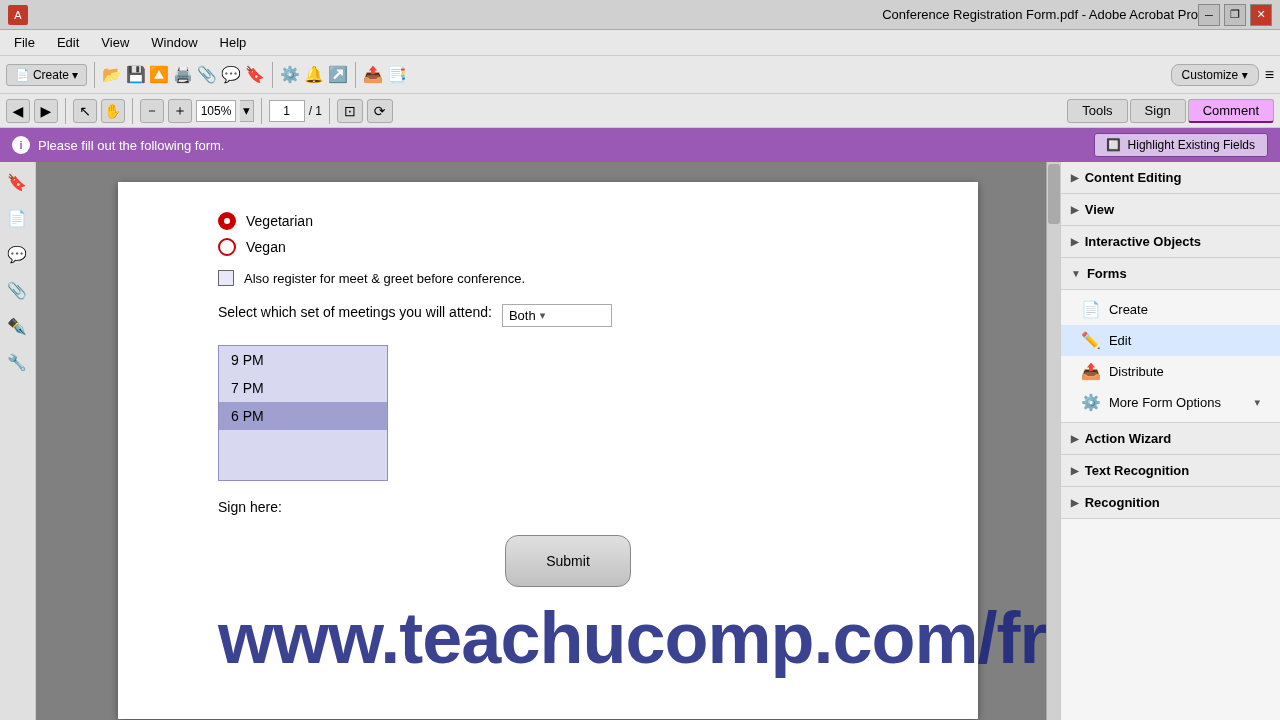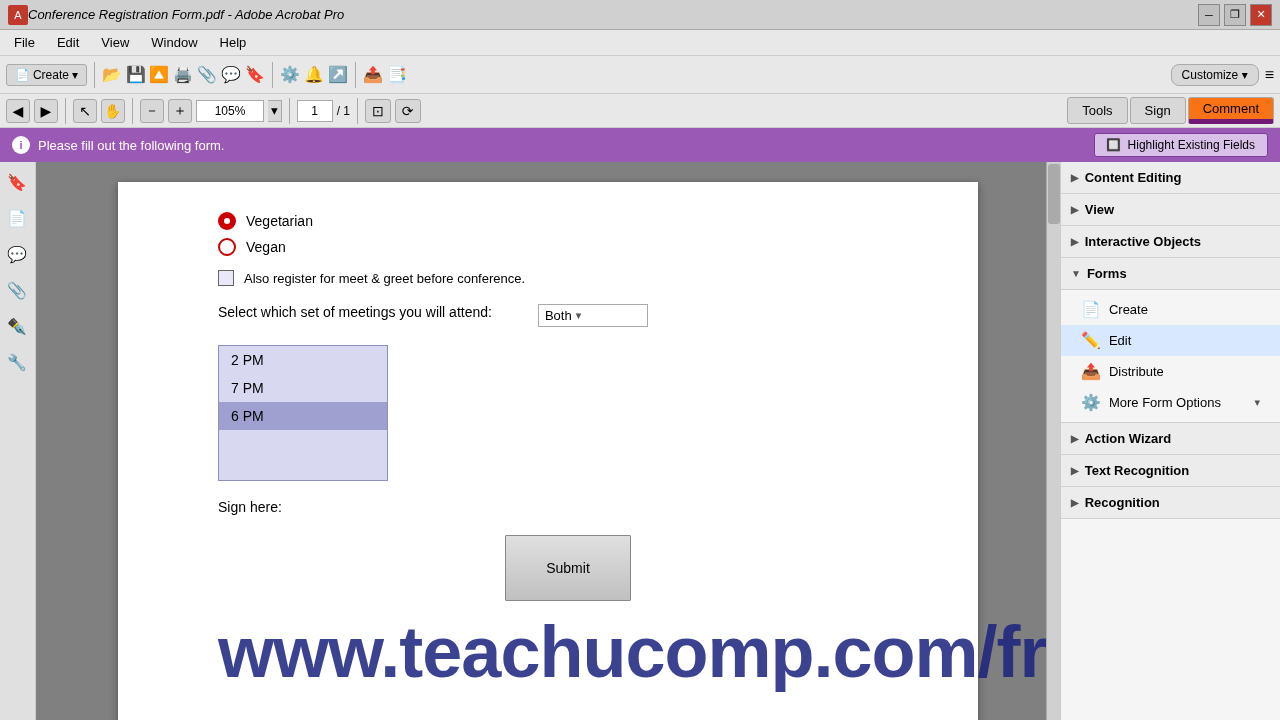--- a/index.html
+++ b/index.html
@@ -8,21 +8,21 @@
     
     #titlebar {
       background: #d0d0d0;
       height: 30px;
       display: flex;
       align-items: center;
       justify-content: space-between;
       padding: 0 8px;
       border-bottom: 1px solid #aaa;
     }
-    #titlebar .title { flex: 1; text-align: left; font-size: 13px; font-style: italic; }
+    #titlebar .title { flex: 1; text-align: right; font-size: 13px; }
     #titlebar .win-controls { display: flex; gap: 4px; }
     #titlebar .win-btn {
       width: 22px; height: 22px;
       border: 1px solid #888;
       background: #c0c0c0;
       display: flex; align-items: center; justify-content: center;
       font-size: 11px; cursor: pointer;
     }
     #titlebar .win-btn.close { background: #c0392b; color: white; }
 
@@ -91,21 +91,21 @@
       display: flex; align-items: center; justify-content: center;
       cursor: pointer; font-size: 14px;
     }
     .page-input {
       width: 36px; height: 22px;
       border: 1px solid #aaa;
       text-align: center;
       font-size: 12px;
     }
     .zoom-input {
-      width: 68px; height: 22px;
+      width: 40px; height: 22px;
       border: 1px solid #aaa;
       text-align: center;
       font-size: 12px;
     }
     .zoom-dropdown-btn {
       background: #d8d8d8;
       border: 1px solid #aaa;
       border-left: none;
       height: 22px;
       padding: 0 3px;
@@ -113,21 +113,21 @@
     }
     .tab-buttons { margin-left: auto; display: flex; gap: 2px; }
     .tab-btn {
       background: #d8d8d8;
       border: 1px solid #aaa;
       border-radius: 3px;
       padding: 3px 14px;
       cursor: pointer;
       font-size: 13px;
     }
-    .tab-btn.active { background: #f97316; border-bottom: 5px solid #701a75; }
+    .tab-btn.active { background: #f0abfc; border-bottom: 2px solid #701a75; }
 
     
     #formbar {
       background: #9b59b6;
       height: 34px;
       display: flex;
       align-items: center;
       padding: 0 12px;
       justify-content: space-between;
     }
@@ -225,21 +225,20 @@
     .field-row { display: flex; align-items: flex-start; gap: 10px; margin-bottom: 18px; font-size: 14px; }
 
     .dropdown-select {
       border: 1px solid #aaa;
       background: white;
       padding: 3px 6px;
       font-size: 13px;
       display: flex; align-items: center; gap: 4px;
       min-width: 110px;
       cursor: pointer;
-      margin-left: 36px;
     }
     .dropdown-arrow { font-size: 11px; color: #555; }
 
     .listbox {
       border: 1px solid #9090c0;
       background: #d8d8f0;
       width: 170px;
       font-size: 14px;
     }
     .listbox-item {
@@ -248,22 +247,22 @@
     }
     .listbox-item.selected { background: #a0a0d0; }
     .listbox-empty { height: 50px; }
 
     .sign-row { font-size: 14px; margin-bottom: 20px; }
 
     .submit-area { display: flex; justify-content: center; margin-top: 20px; }
     .submit-btn {
       background: linear-gradient(to bottom, #e0e0e0, #c0c0c0);
       border: 1px solid #888;
-      border-radius: 1px;
-      padding: 24px 40px;
+      border-radius: 13px;
+      padding: 17px 40px;
       font-size: 14px;
       cursor: pointer;
     }
 
     .watermark {
       font-size: 72px;
       font-weight: bold;
       color: #1a237e;
       opacity: 0.85;
       text-align: center;
@@ -434,21 +433,21 @@
       <div class="field-row">
         <span>Select which set of meetings you will attend:</span>
         <div class="dropdown-select">
           <span>Both</span>
           <span class="dropdown-arrow">▾</span>
         </div>
       </div>
 
       <div class="field-row" style="align-items:flex-start;">
         <div class="listbox">
-          <div class="listbox-item">2 PM</div>
+          <div class="listbox-item">9 PM</div>
           <div class="listbox-item">7 PM</div>
           <div class="listbox-item selected">6 PM</div>
           <div class="listbox-empty"></div>
         </div>
       </div>
 
       <div class="sign-row">
         <span>Sign here:</span>
       </div>
 

